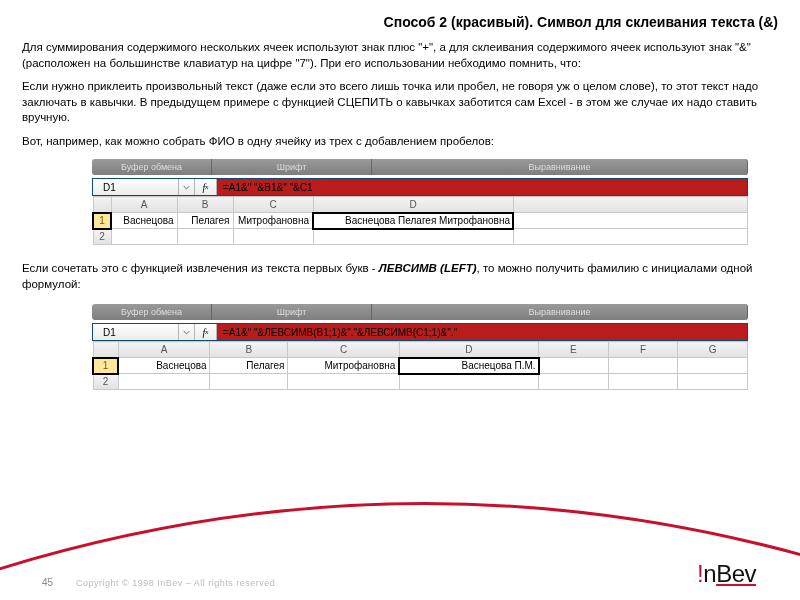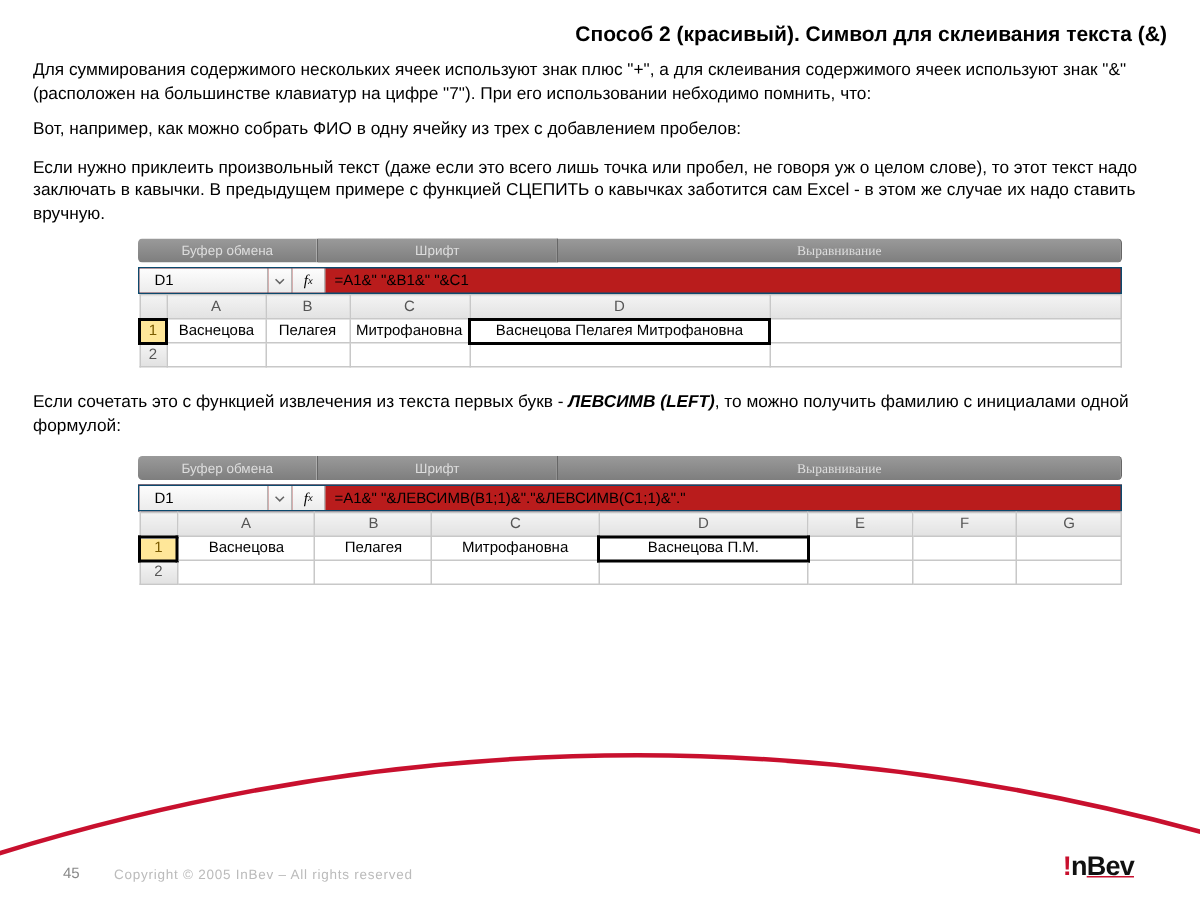--- a/index.html
+++ b/index.html
@@ -40,21 +40,21 @@
   }
   .ribbon .sect {
     background: linear-gradient(#9a9a9a,#7e7e7e);
     border-right: 1px solid #666;
     display: flex;
     align-items: center;
     justify-content: center;
   }
   .sect.s1 { width: 120px; border-radius: 3px 0 0 3px;}
   .sect.s2 { width: 160px; }
-  .sect.s3 { flex: 1; border-radius: 0 3px 3px 0; font-family: Liberation Serif, serif;}
+  .sect.s3 { flex: 1; border-radius: 0 3px 3px 0;}
 
   
   .fxbar {
     display: flex;
     align-items: stretch;
     height: 18px;
     margin: 3px 30px 0 70px;
     font-size: 10px;
     border: 1px solid #0c4a6e;
     background: #b91c1c;
@@ -81,21 +81,21 @@
     margin: 0 30px 0 70px;
     border-collapse: collapse;
     font-size: 10px;
     width: calc(100% - 100px);
     table-layout: fixed;
   }
   .grid th, .grid td {
     border: 1px solid #c8c8c8;
     height: 16px;
     padding: 0 3px;
-    text-align: center;
+    text-align: right;
     overflow: hidden;
     white-space: nowrap;
   }
   .grid th {
     background: linear-gradient(#f3f3f3,#e2e2e2);
     text-align: center;
     font-weight: normal;
     color: #555;
   }
   .grid .rowhdr {
@@ -139,21 +139,21 @@
   }
   .copy {
     position: absolute;
     left: 76px; bottom: 6px;
     font-size: 9px; color: #bbb;
     letter-spacing: 0.5px;
   }
   .logo {
     position: absolute;
     right: 28px; bottom: 6px;
-    font-size: 18px; font-weight: bold;
+    font-size: 24px; font-weight: normal;
     font-family: Arial, sans-serif;
     letter-spacing: -0.5px;
   }
   .logo .bang { color: #c8102e; }
   .logo .rest { color: #111; }
   .swoosh {
     position: absolute;
     left: 0; right: 0; bottom: 20px;
     height: 100px;
     pointer-events: none;
@@ -161,22 +161,22 @@
 </style>
 </head>
 <body>
 
 <div class="page">
   <h2 class="title">Способ 2 (красивый).  Символ для склеивания текста  (&amp;)</h2>
 
   <p class="body">
     <span>Для суммирования содержимого нескольких ячеек используют знак плюс "+", а для склеивания содержимого ячеек используют знак "&amp;" (расположен на большинстве клавиатур на цифре "7"). При его использовании небходимо помнить, что:</span>
   </p>
+  <p class="body">Если нужно приклеить произвольный текст (даже если это всего лишь точка или пробел, не говоря уж о целом слове), то этот текст надо заключать в кавычки. В предыдущем примере с функцией СЦЕПИТЬ о кавычках заботится сам Excel - в этом же случае их надо ставить вручную.</p>
   <p class="body" style="margin-bottom:10px">Вот, например, как можно собрать ФИО в одну ячейку из трех с добавлением пробелов:</p>
-  <p class="body">Если нужно приклеить произвольный текст (даже если это всего лишь точка или пробел, не говоря уж о целом слове), то этот текст надо заключать в кавычки. В предыдущем примере с функцией СЦЕПИТЬ о кавычках заботится сам Excel - в этом же случае их надо ставить вручную.</p>
 
   <div class="ribbon">
     <div class="sect s1">Буфер обмена</div>
     <div class="sect s2">Шрифт</div>
     <div class="sect s3">Выравнивание</div>
   </div>
   <div class="fxbar">
     <div class="namebox">D1</div>
     <div class="dd">
       <svg viewBox="0 0 10 10">
@@ -287,17 +287,17 @@
   </tbody>
     </table>
 </div>
 
 <svg class="swoosh" viewBox="0 0 800 100" preserveAspectRatio="none">
   <path d="M -20 95 Q 400 -40 820 80" fill="none" stroke="#c8102e" stroke-width="3"></path>
 </svg>
 
 <div class="footer">
   <div class="pagen">45</div>
-  <div class="copy">Copyright © 2005 InBev – All rights reserved</div>
+  <div class="copy">Copyright © 1998 InBev – All rights reserved</div>
   <div class="logo">
     <span class="bang">!</span><span class="rest"><span>n</span></span><span class="rest" style="text-decoration:underline;text-decoration-color:#c8102e">Bev</span>
   </div>
 </div>
 
 </body></html>

